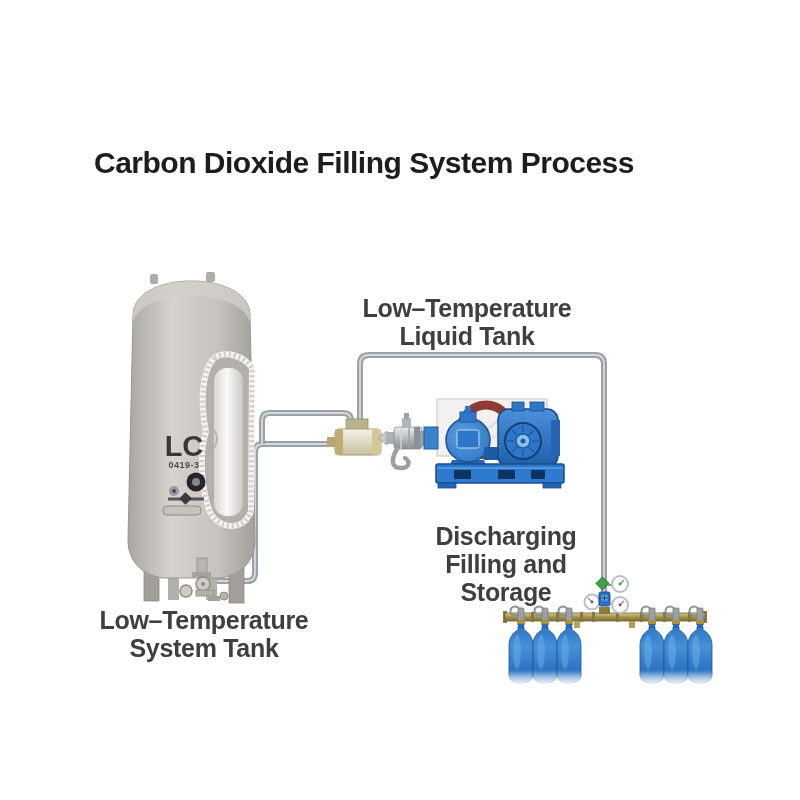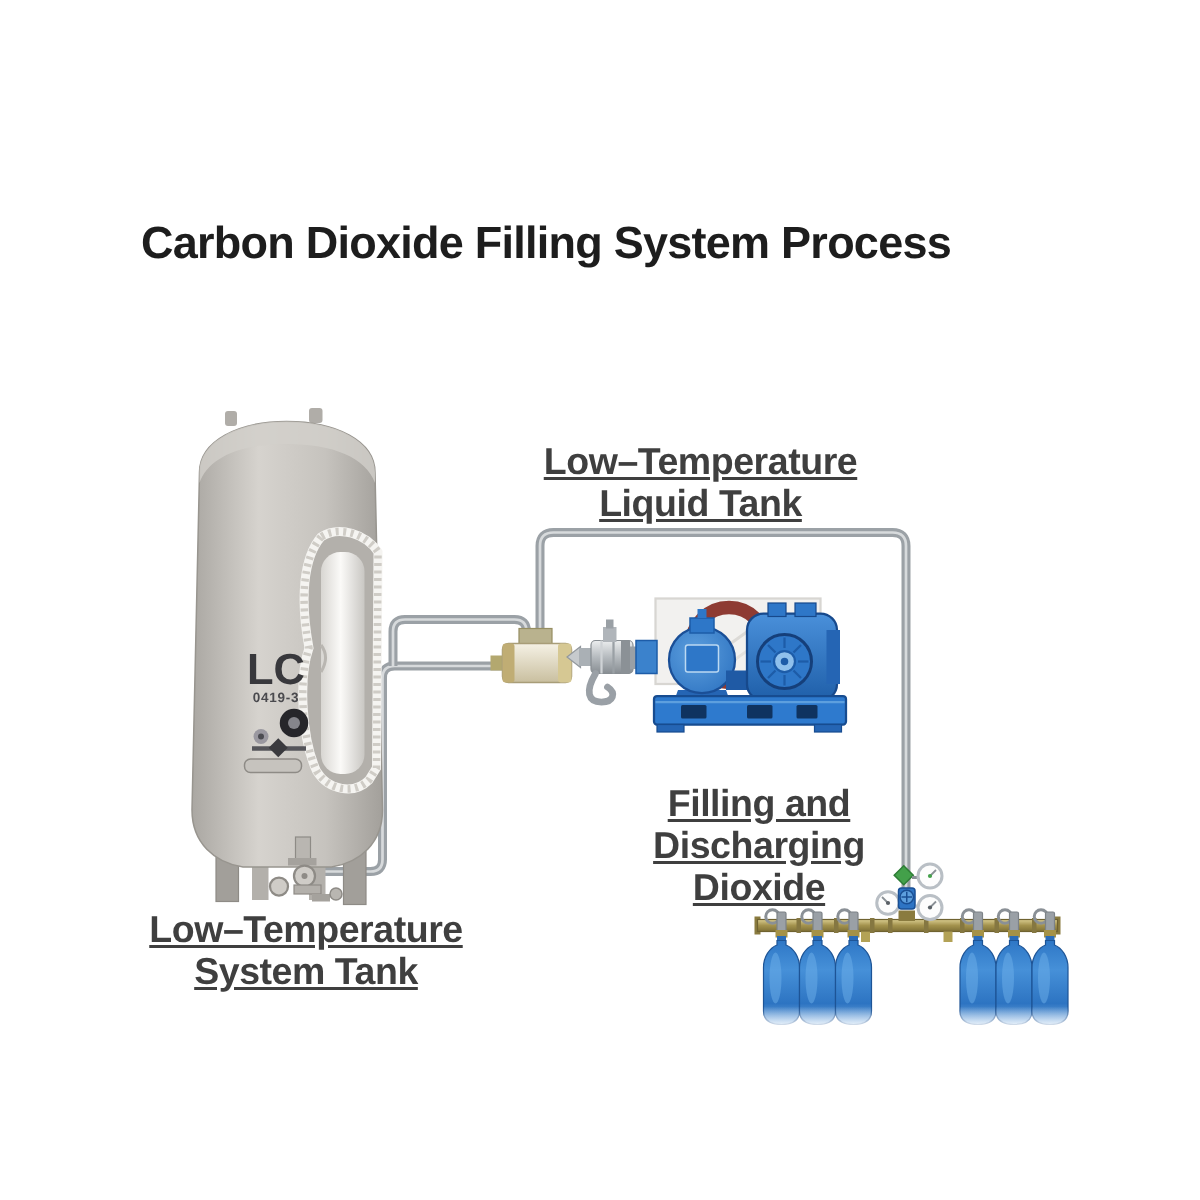--- a/index.html
+++ b/index.html
@@ -1,21 +1,21 @@
 <!DOCTYPE html>
 <html><head>
 <meta charset="utf-8">
 <style>
   html,body{margin:0;padding:0;background:#ffffff;}
   .canvas{position:relative;width:800px;height:800px;background:#ffffff;overflow:hidden;
           font-family:"Liberation Sans", sans-serif;}
   .title{position:absolute;top:146px;left:0;width:728px;text-align:center;
          font-size:30px;font-weight:700;letter-spacing:-0.5px;color:#1d1d1d;}
   .lbl{position:absolute;text-align:center;font-size:25px;font-weight:700;
-       color:#3f3f3f;line-height:28px;letter-spacing:-0.3px;text-decoration:underline;}
+       color:#3f3f3f;line-height:28px;letter-spacing:-0.3px;}
   .lbl-pump{left:347px;top:294px;width:240px;}
   .lbl-tank{left:84px;top:606px;width:240px;}
   .lbl-fill{left:406px;top:522px;width:200px;}
   svg{position:absolute;top:0;left:0;}
 </style>
 </head>
 <body>
 
 <div class="canvas">
 
@@ -265,18 +265,18 @@
     <div>Low–Temperature</div>
     <div>Liquid Tank</div>
   </div>
 
   <div class="lbl lbl-tank">
     <div>Low–Temperature</div>
     <div>System Tank</div>
   </div>
 
   <div class="lbl lbl-fill">
+    <div>Discharging</div>
     <div>Filling and</div>
-    <div>Discharging</div>
-    <div>Dioxide</div>
+    <div>Storage</div>
   </div>
 
 </div>
 
 </body></html>

